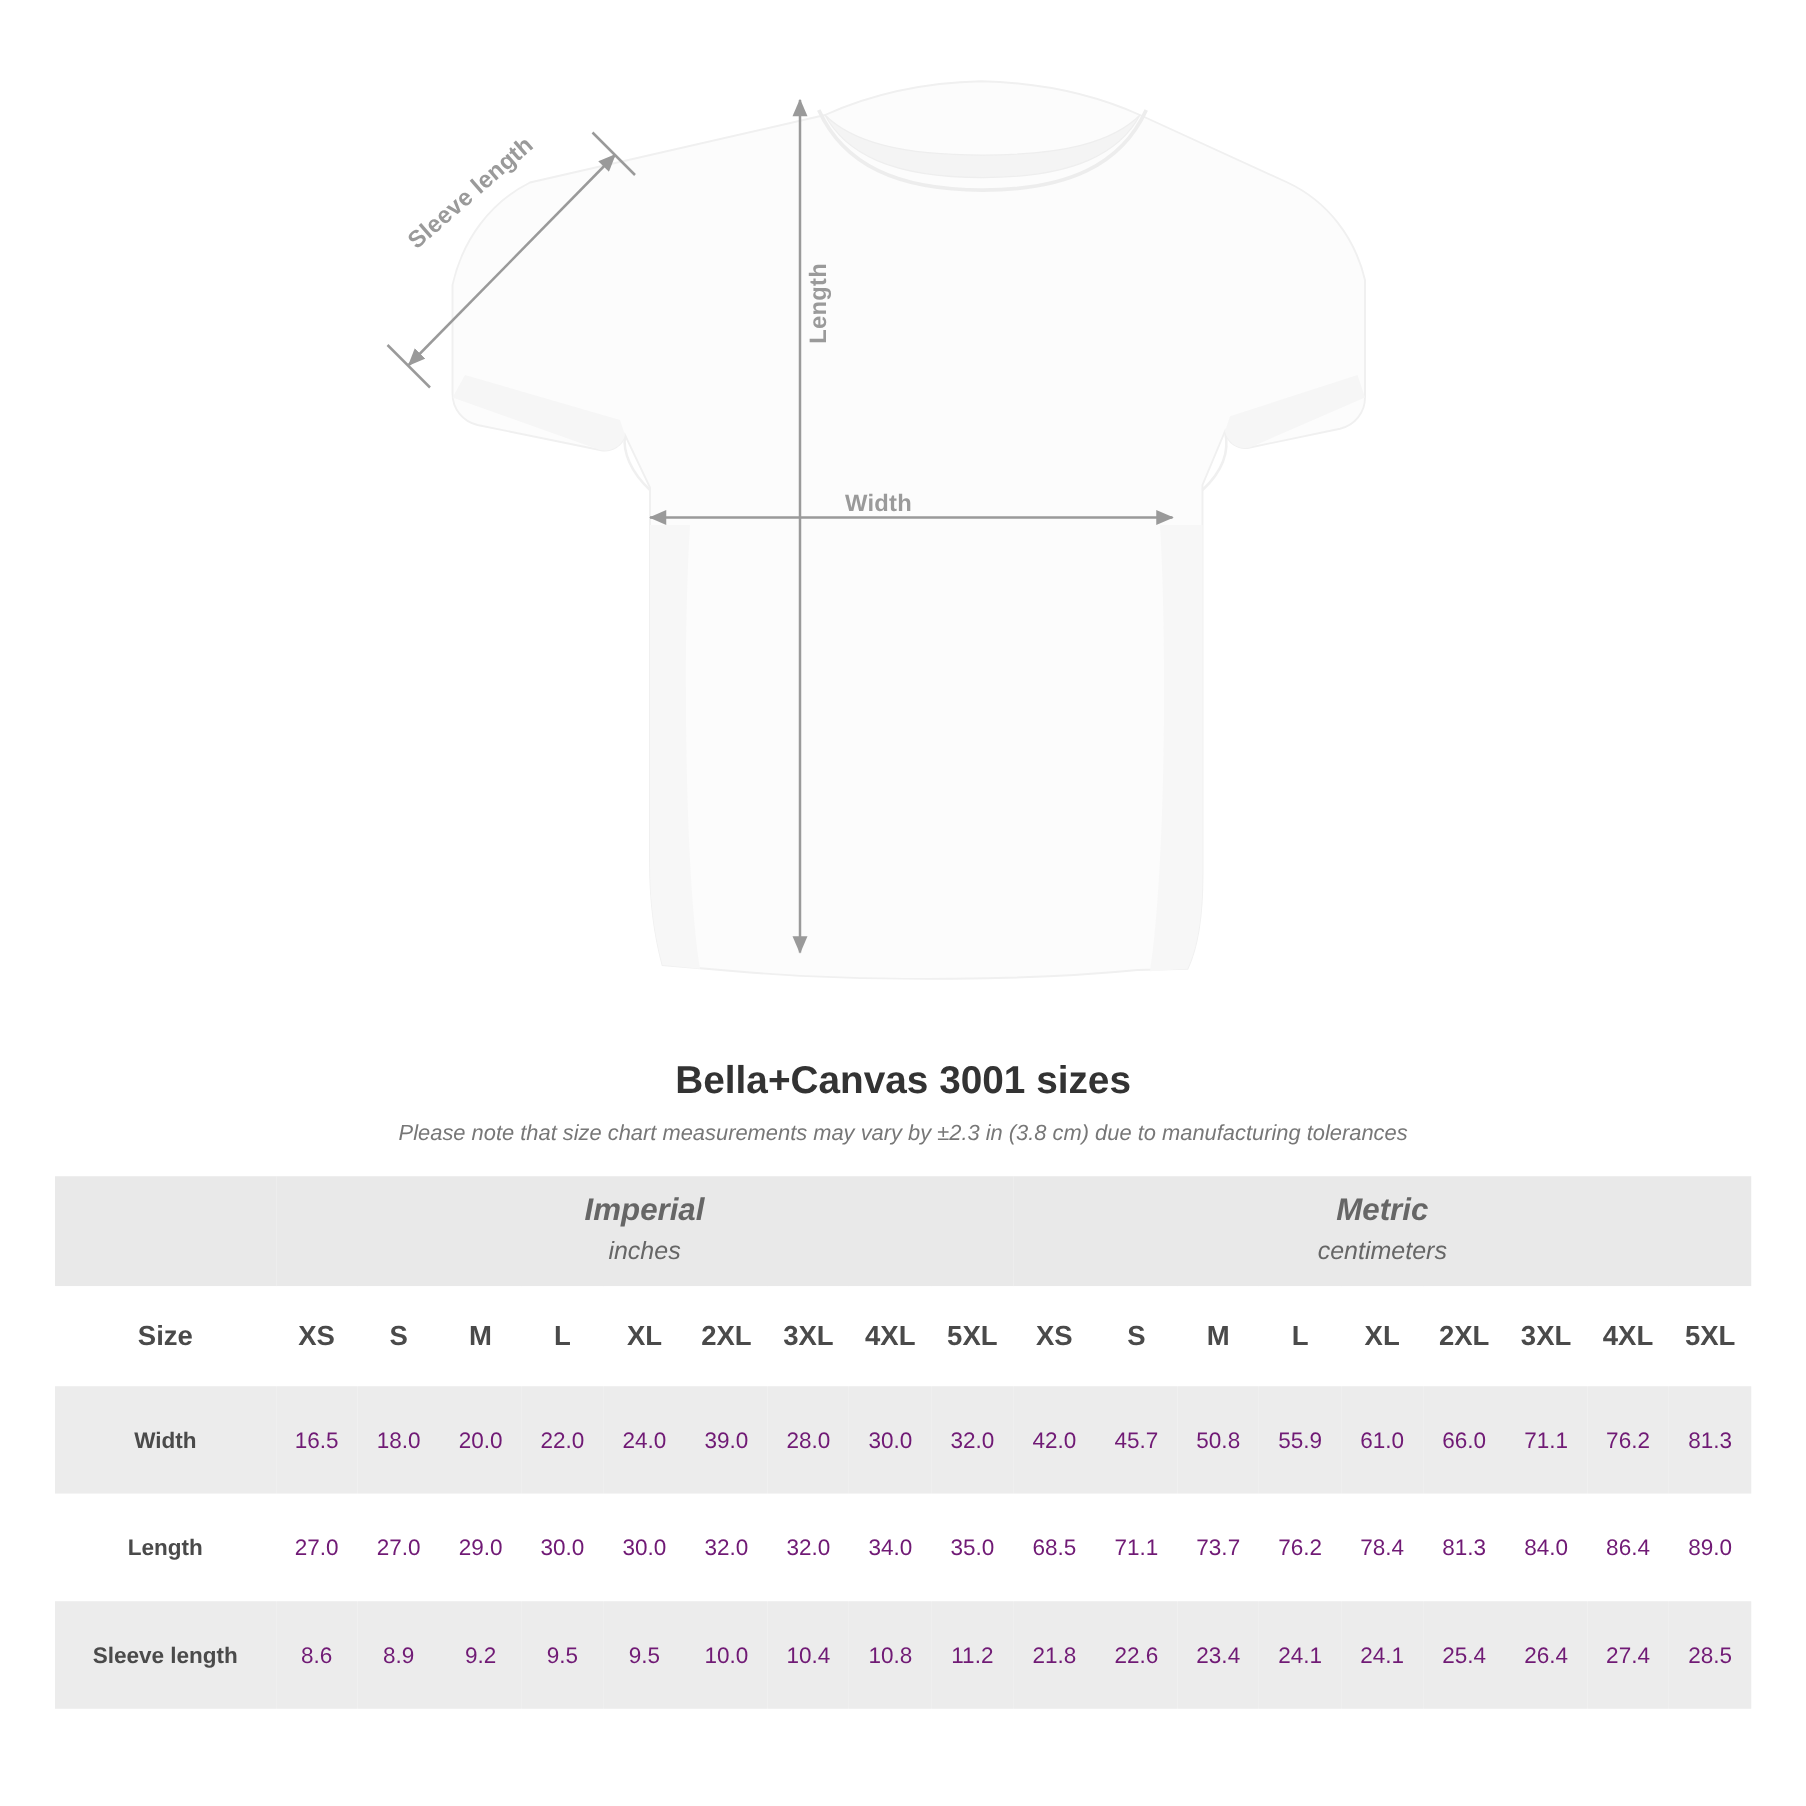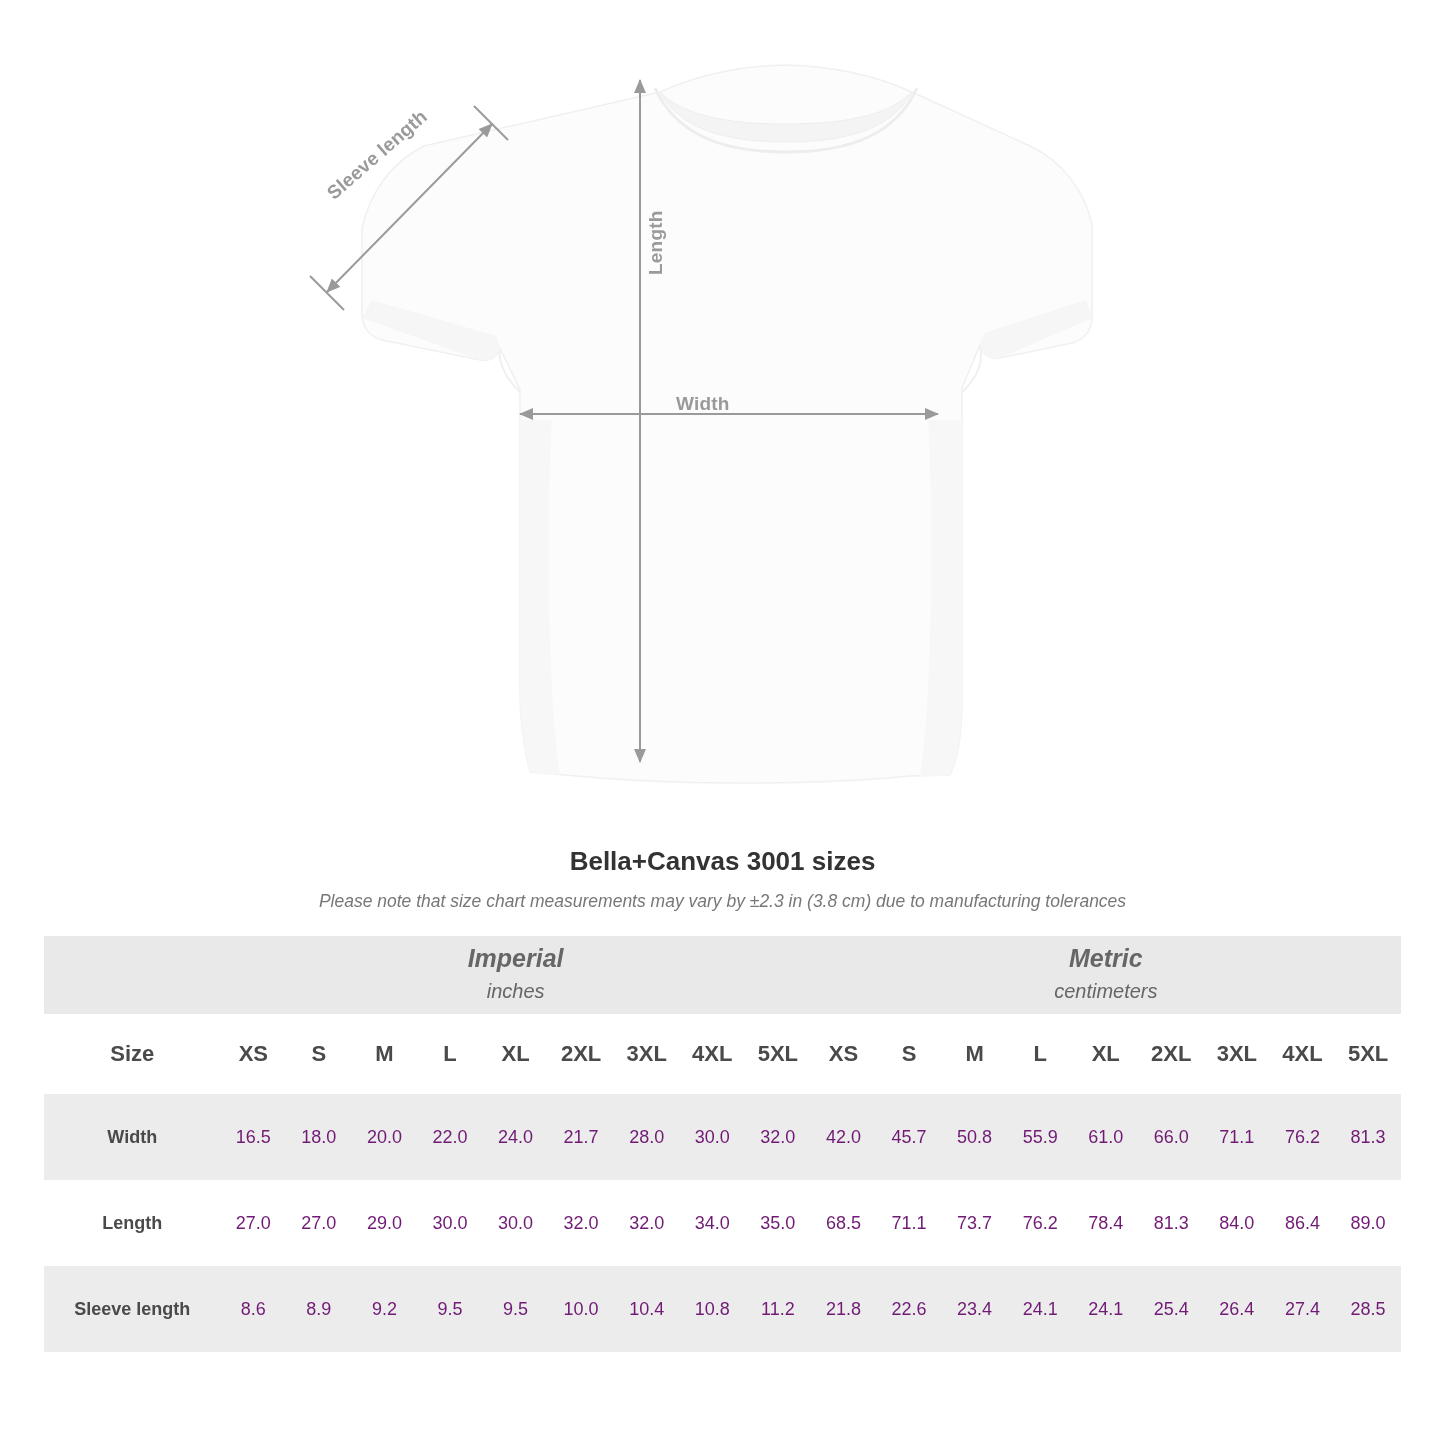--- a/index.html
+++ b/index.html
@@ -50,21 +50,21 @@
     left: 676px;
     top: 393px;
   }
 
   
   .title-block {
     text-align: center;
     margin-top: 16px;
   }
   .chart-title {
-    font-size: 26px;
+    font-size: 31px;
     font-weight: bold;
     color: #333333;
     margin: 0;
   }
   .chart-note {
     font-size: 17.5px;
     font-style: italic;
     color: #777777;
     margin: 14px 0 0 0;
   }
@@ -79,21 +79,21 @@
     table-layout: fixed;
   }
   table.size-table td,
   table.size-table th {
     border: 0;
     text-align: center;
     vertical-align: middle;
   }
   .unit-header td {
     background: #e9e9e9;
-    height: 78px;
+    height: 88px;
     padding: 0;
   }
   .unit-name {
     font-size: 25px;
     font-weight: bold;
     font-style: italic;
     color: #666666;
     line-height: 1.25;
   }
   .unit-sub {
@@ -251,21 +251,21 @@
         <td class="cell">5XL</td>
       </tr>
 
       <tr class="row-data row-shade">
         <td class="rowlabel">Width</td>
         <td class="cell">16.5</td>
         <td class="cell">18.0</td>
         <td class="cell">20.0</td>
         <td class="cell">22.0</td>
         <td class="cell">24.0</td>
-        <td class="cell">21.7</td>
+        <td class="cell">39.0</td>
         <td class="cell">28.0</td>
         <td class="cell">30.0</td>
         <td class="cell">32.0</td>
         <td class="cell">42.0</td>
         <td class="cell">45.7</td>
         <td class="cell">50.8</td>
         <td class="cell">55.9</td>
         <td class="cell">61.0</td>
         <td class="cell">66.0</td>
         <td class="cell">71.1</td>

